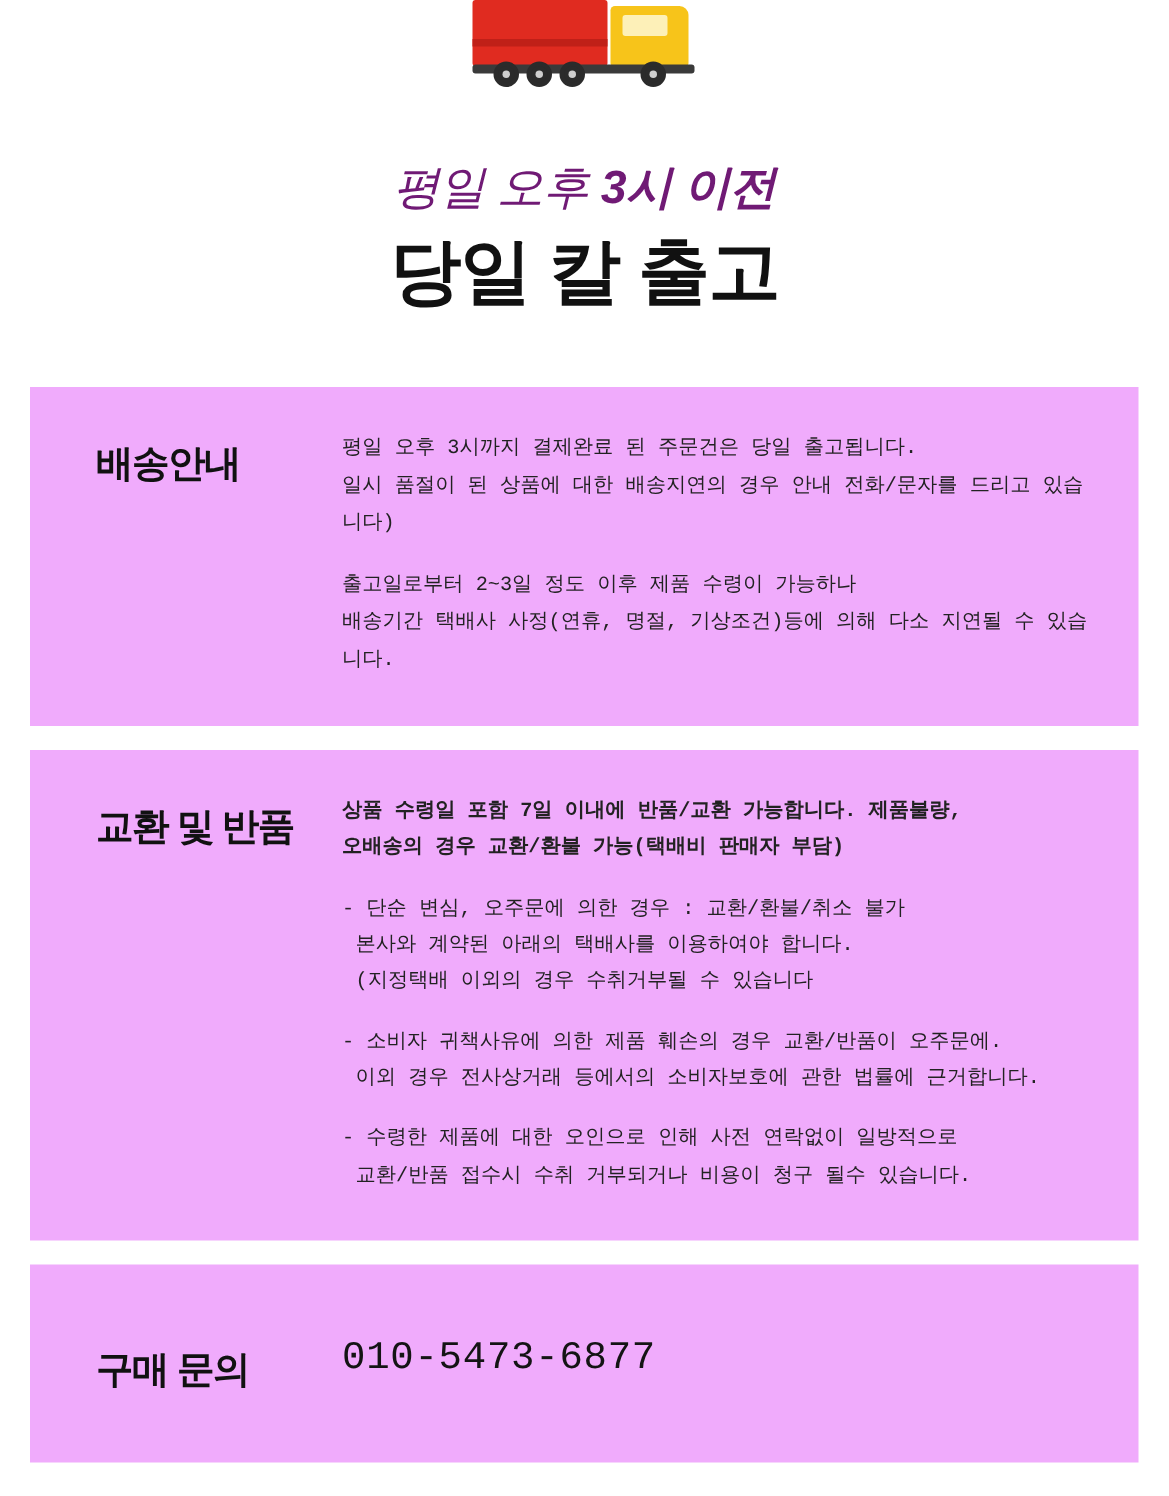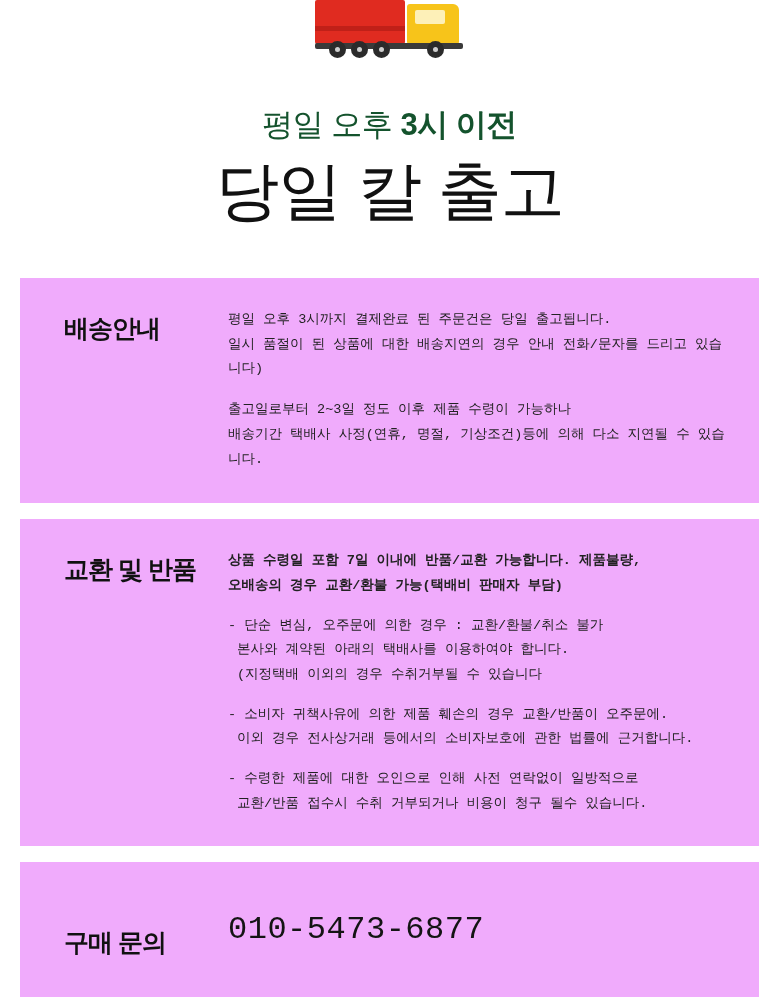--- a/index.html
+++ b/index.html
@@ -102,28 +102,29 @@
   
   .headline {
     text-align: center;
     margin-top: 48px;
   }
   .headline .line1 {
     font-size: 31px;
     font-weight: 700;
     letter-spacing: -0.5px;
     line-height: 1.25;
-    color: #14532d;
+    color: #701a75;
+    font-style: italic;
   }
   .headline .line1 .light {
     font-weight: 500;
   }
   .headline .line2 {
-    font-size: 64px;
-    font-weight: 400;
+    font-size: 48px;
+    font-weight: 700;
     letter-spacing: -1px;
     line-height: 1.2;
     margin-top: 8px;
     color: #111111;
   }
 
   
   .panel {
     background: #f0abfc;
     margin: 0 20px 16px 20px;
@@ -174,21 +175,21 @@
     padding: 38px 0 46px 0;
     align-items: flex-end;
     margin-bottom: 0;
   }
   #panel-contact .label-col .label {
     font-size: 25px;
     font-weight: 800;
     letter-spacing: -1px;
   }
   #panel-contact .phone {
-    font-size: 32px;
+    font-size: 26px;
     font-weight: 500;
     letter-spacing: 0.5px;
     color: #141414;
   }
 </style>
 </head>
 <body>
 
 <div class="truck-wrap">
   <div class="truck">

